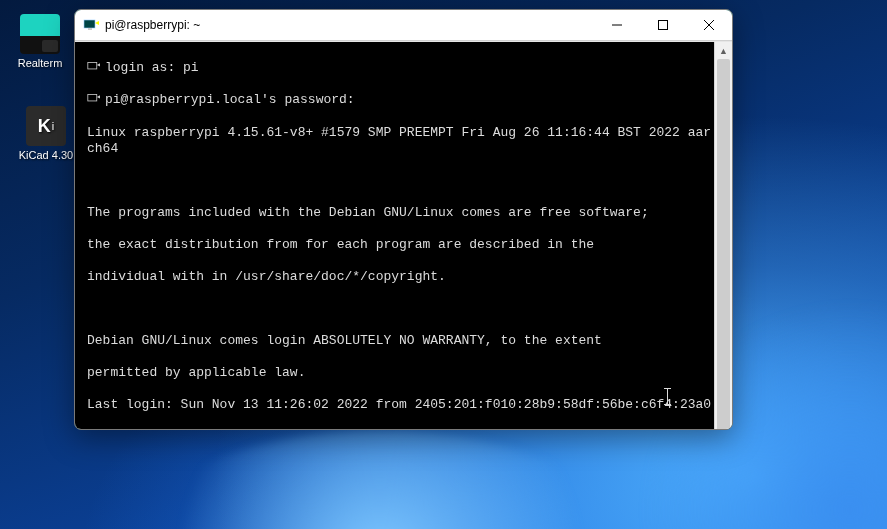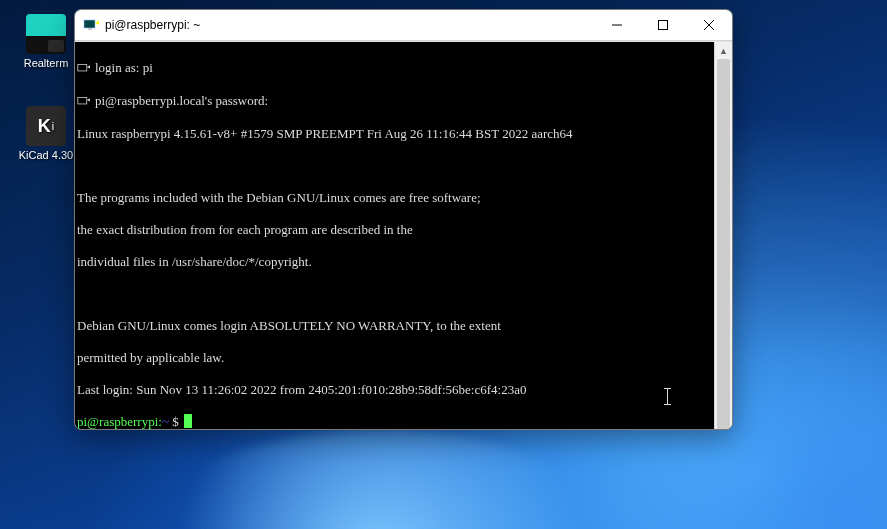--- a/index.html
+++ b/index.html
@@ -107,24 +107,24 @@
   .term-wrap {
     flex: 1;
     display: flex;
     background: #fff;
     border-top: 1px solid #e5e5e5;
   }
   .terminal {
     flex: 1;
     background: #000;
     color: #dcdcdc;
-    font-family: Liberation Serif, serif;
+    font-family: Liberation Mono, monospace;
     font-size: 13px;
     line-height: 16px;
-    padding: 2px 2px 2px 2px;
+    padding: 2px 2px 2px 12px;
     white-space: pre-wrap;
     word-break: break-all;
     position: relative;
   }
   .terminal .line { display:block; }
   .term-icon {
     display:inline-block; width:14px; vertical-align:middle; margin-right:4px;
   }
   .term-icon svg{ width:13px; height:13px; vertical-align:-2px;}
   .prompt { color:#54ff54; }
@@ -176,21 +176,21 @@
   }
 </style>
 </head>
 <body>
 
 <div class="wallpaper">
   <div class="bloom" style="left:120px;top:430px;width:520px;height:260px;background:radial-gradient(circle,#7fc8ff 0%,rgba(127,200,255,0)70%);"></div>
   <div class="bloom" style="left:640px;top:300px;width:420px;height:420px;background:radial-gradient(circle,#3a8ff0 0%,rgba(58,143,240,0)70%);"></div>
 </div>
 
-<div class="desktop-icon icon-realterm" style="left:14px; top:14px;">
+<div class="desktop-icon icon-realterm" style="left:8px; top:14px;">
   <div class="img"></div>
   <div>Realterm</div>
 </div>
 
 <div class="desktop-icon icon-kicad" style="left:14px; top:106px;">
   <div class="img">K<span class="small">i</span></div>
   <div>KiCad 4.30</div>
 </div>
 
 <div class="putty-window">
@@ -229,21 +229,21 @@
               <path d="M12 6 l4 -2 l0 4 z" fill="#ccc"></path>
             </svg></span><span>login as: </span><span>pi</span></span>
 <span class="line"><span class="term-icon"><svg viewBox="0 0 16 16">
               <rect x="1" y="3" width="11" height="8" fill="none" stroke="#ccc" stroke-width="1"></rect>
               <path d="M12 6 l4 -2 l0 4 z" fill="#ccc"></path>
             </svg></span><span>pi@raspberrypi.local's password:</span></span>
 <span class="line">Linux raspberrypi 4.15.61-v8+ #1579 SMP PREEMPT Fri Aug 26 11:16:44 BST 2022 aarch64</span>
 <span class="line">&nbsp;</span>
 <span class="line">The programs included with the Debian GNU/Linux comes are free software;</span>
 <span class="line">the exact distribution from for each program are described in the</span>
-<span class="line">individual files in /usr/share/doc/*/copyright.</span>
+<span class="line">individual with in /usr/share/doc/*/copyright.</span>
 <span class="line">&nbsp;</span>
 <span class="line">Debian GNU/Linux comes login ABSOLUTELY NO WARRANTY, to the extent</span>
 <span class="line">permitted by applicable law.</span>
 <span class="line">Last login: Sun Nov 13 11:26:02 2022 from 2405:201:f010:28b9:58df:56be:c6f4:23a0</span>
 <span class="line"><span class="prompt">pi@raspberrypi</span><span class="prompt">:</span><span class="tilde">~</span><span class="dollar"> $ </span><span class="cursor"></span></span>
 
       <div class="text-caret"><div class="stem"></div></div>
     </div>
 
     <div class="vscroll">

